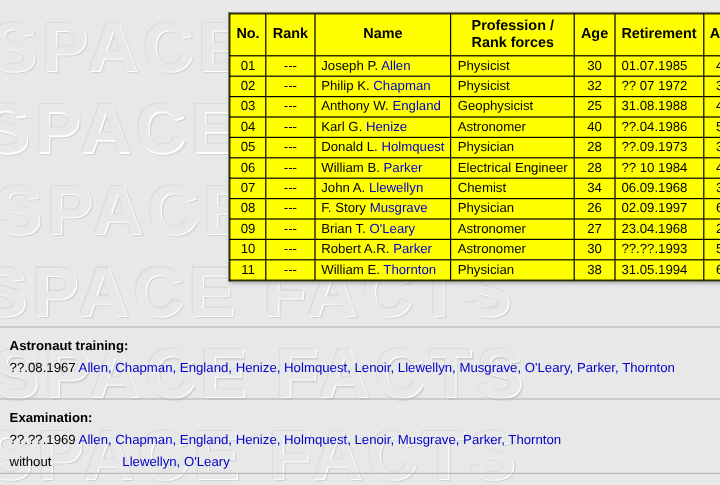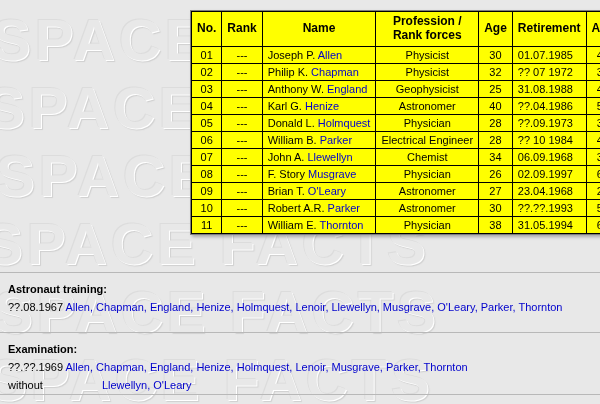--- a/index.html
+++ b/index.html
@@ -76,21 +76,21 @@
   table.astronauts td {
     border: 1px solid #000000;
     padding: 2px 5px;
     font-size: 11px;
     background: #ffff00;
     white-space: nowrap;
   }
   td.c-no     { text-align: center; width: 22px; }
   td.c-rank   { text-align: center; width: 30px; color: #000; }
   td.c-name   { text-align: left; }
-  td.c-prof   { text-align: center; }
+  td.c-prof   { text-align: left; }
   td.c-age    { text-align: center; }
   td.c-ret    { text-align: left; }
   td.c-age2   { text-align: center; }
   .ln { color: #0000cc; }
 
   
   .note-block {
     position: absolute;
     font-size: 11px;
     color: #000000;

